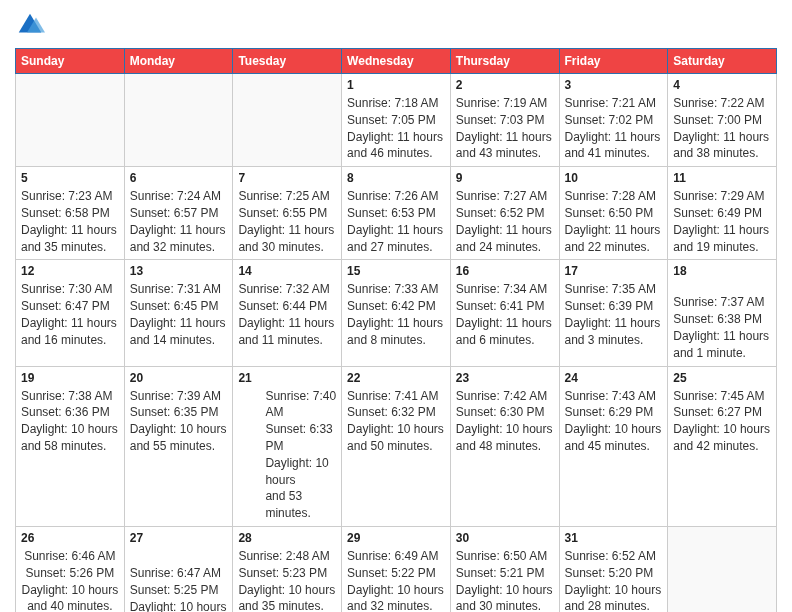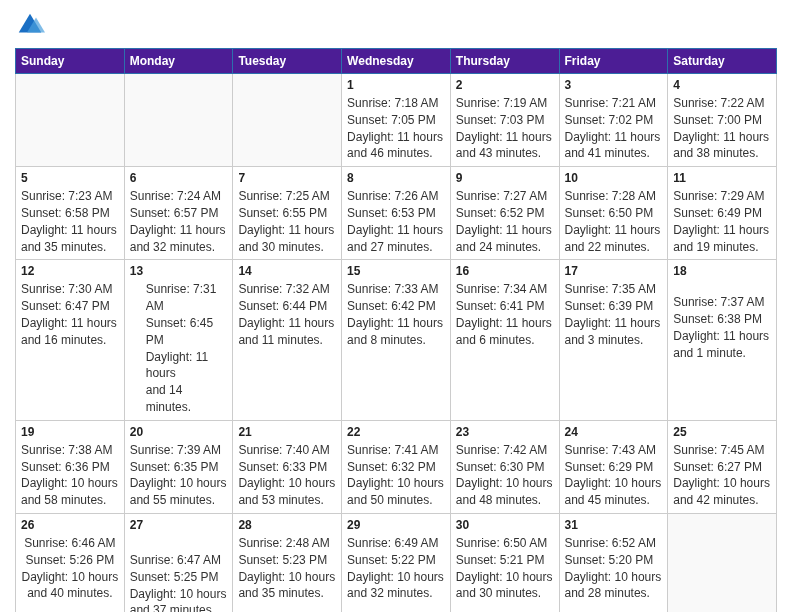--- a/index.html
+++ b/index.html
@@ -60,21 +60,21 @@
       color: #555;
     }
     .calendar {
       flex: 1;
       border: 1px solid #ccc;
       border-collapse: collapse;
       width: 100%;
       table-layout: fixed;
     }
     .calendar th {
-      background-color: #4c1d95;
+      background-color: #ef4444;
       color: #fff;
       text-align: left;
       padding: 5px 5px;
       font-size: 12px;
       font-weight: bold;
       border: 1px solid #2c6fad;
     }
     .calendar td {
       border: 1px solid #ccc;
       vertical-align: top;
@@ -223,21 +223,21 @@
         <tr class="week-row">
           <td>
             <div class="day-num">12</div>
             <div class="day-info" style="white-space: pre-line;">Sunrise: 7:30 AM
 Sunset: 6:47 PM
 Daylight: 11 hours
 and 16 minutes.</div>
           </td>
           <td>
             <div class="day-num">13</div>
-            <div class="day-info" style="white-space: pre-line; margin-left: 16px;">Sunrise: 7:31 AM
+            <div class="day-info" style="white-space: pre-line;">Sunrise: 7:31 AM
 Sunset: 6:45 PM
 Daylight: 11 hours
 and 14 minutes.</div>
           </td>
           <td>
             <div class="day-num">14</div>
             <div class="day-info" style="white-space: pre-line;">Sunrise: 7:32 AM
 Sunset: 6:44 PM
 Daylight: 11 hours
 and 11 minutes.</div>
@@ -281,21 +281,21 @@
           </td>
           <td>
             <div class="day-num">20</div>
             <div class="day-info" style="white-space: pre-line;">Sunrise: 7:39 AM
 Sunset: 6:35 PM
 Daylight: 10 hours
 and 55 minutes.</div>
           </td>
           <td>
             <div class="day-num">21</div>
-            <div class="day-info" style="white-space: pre-line;">Sunrise: 7:40 AM
+            <div class="day-info" style="white-space: pre-line; margin-left: 27px;">Sunrise: 7:40 AM
 Sunset: 6:33 PM
 Daylight: 10 hours
 and 53 minutes.</div>
           </td>
           <td>
             <div class="day-num">22</div>
             <div class="day-info" style="white-space: pre-line;">Sunrise: 7:41 AM
 Sunset: 6:32 PM
 Daylight: 10 hours
 and 50 minutes.</div>

